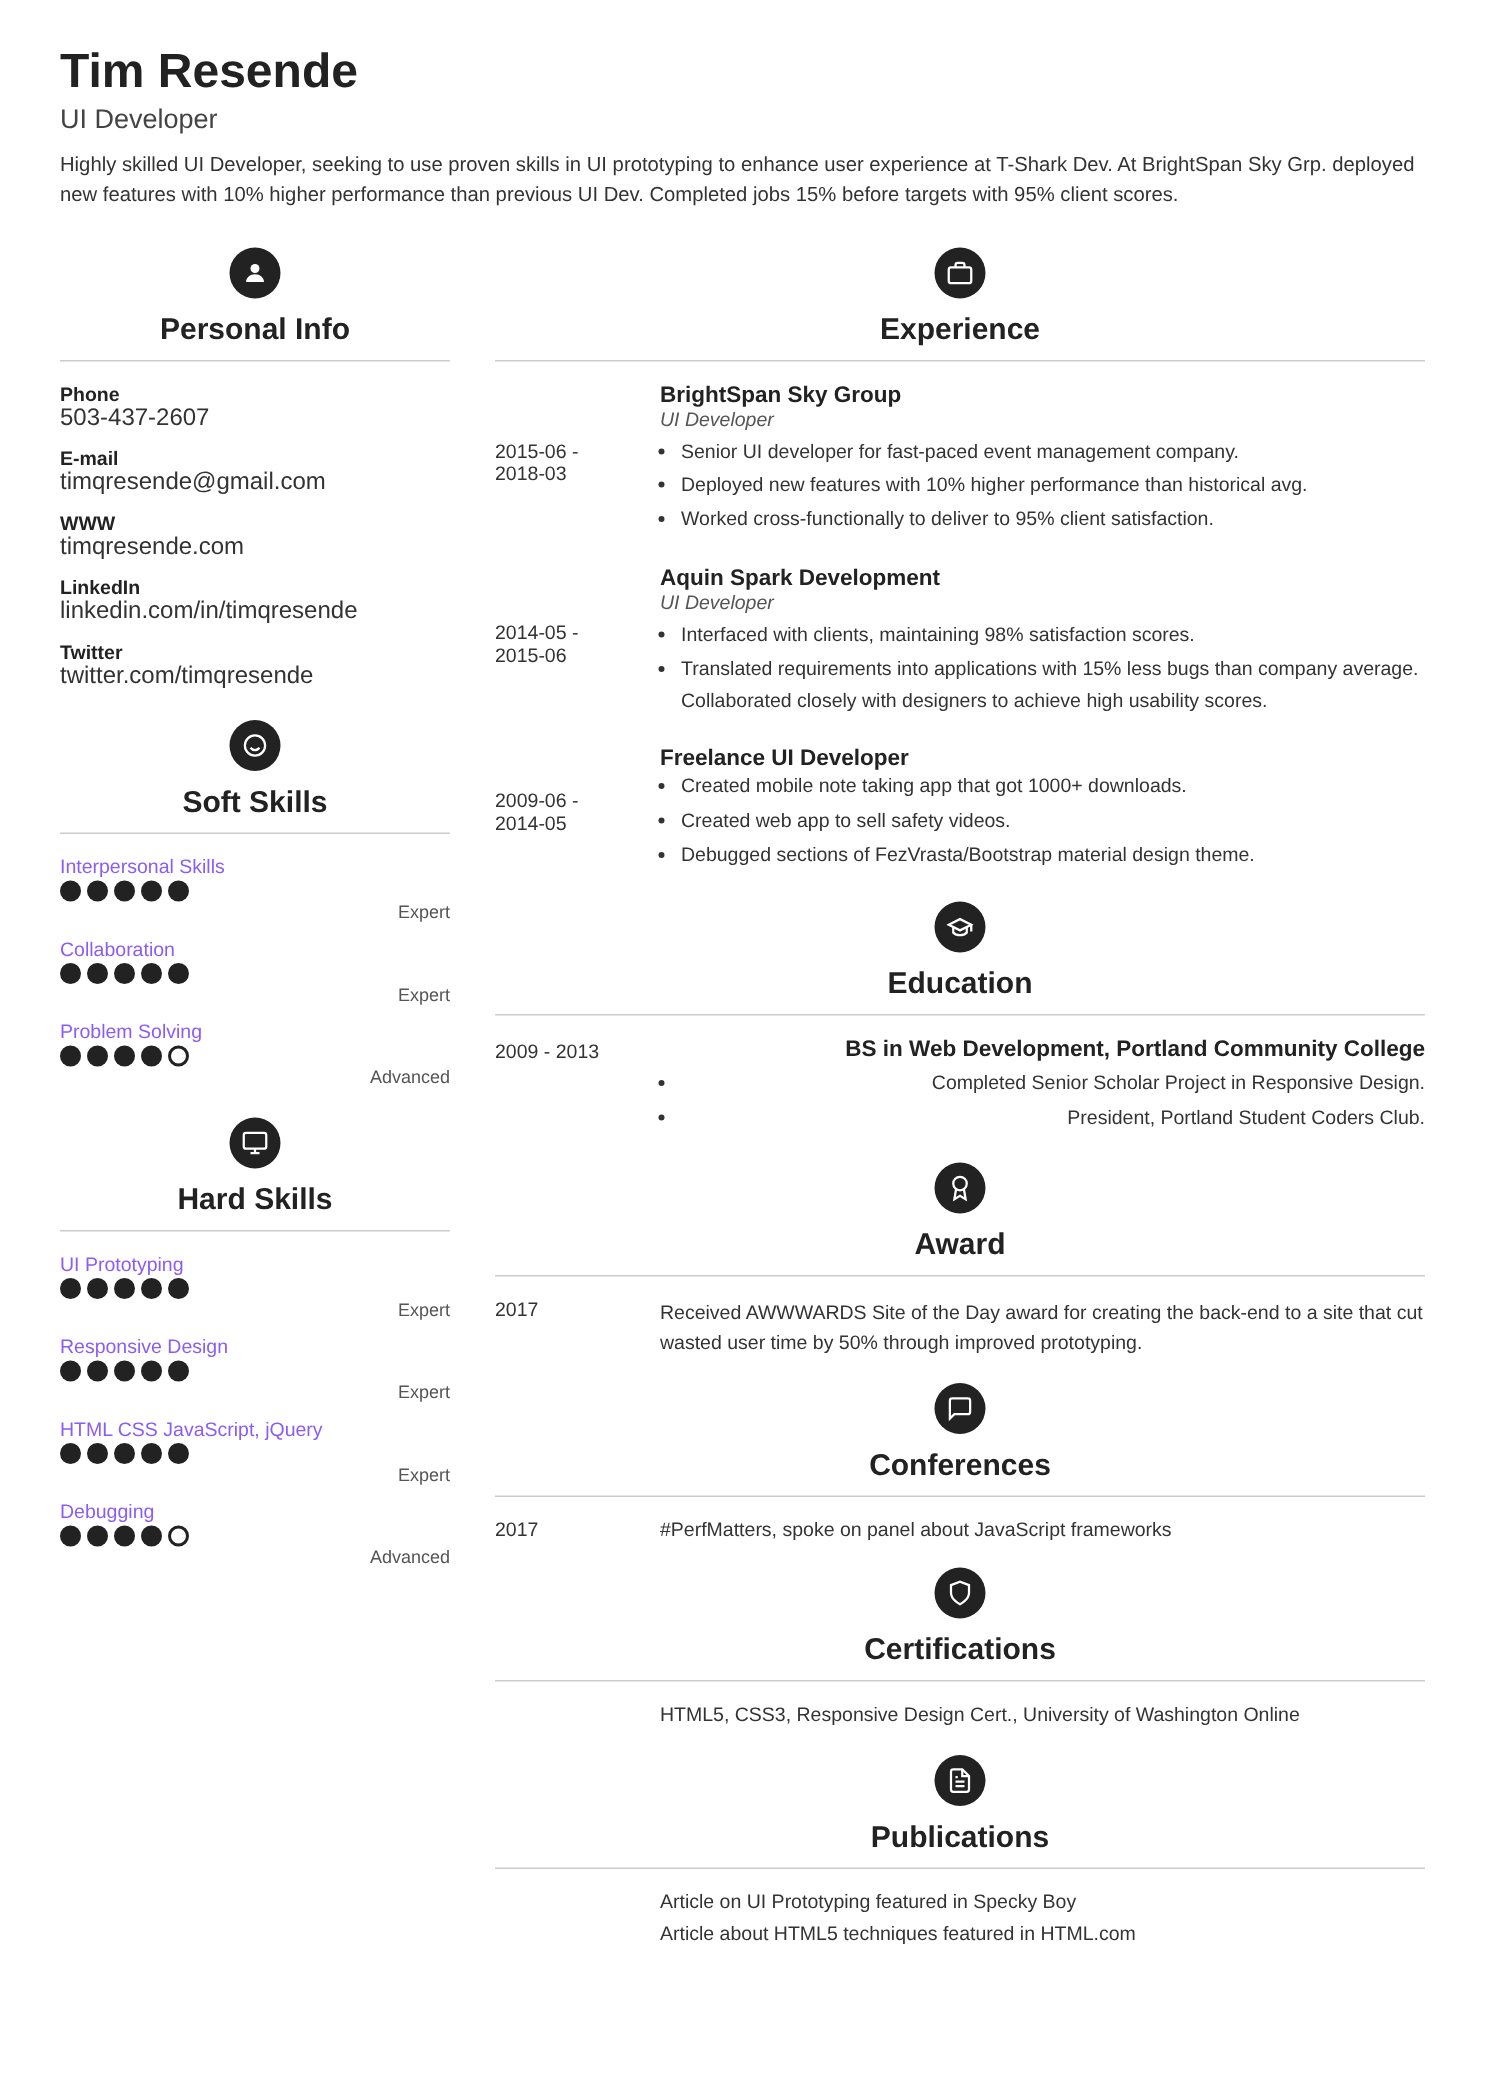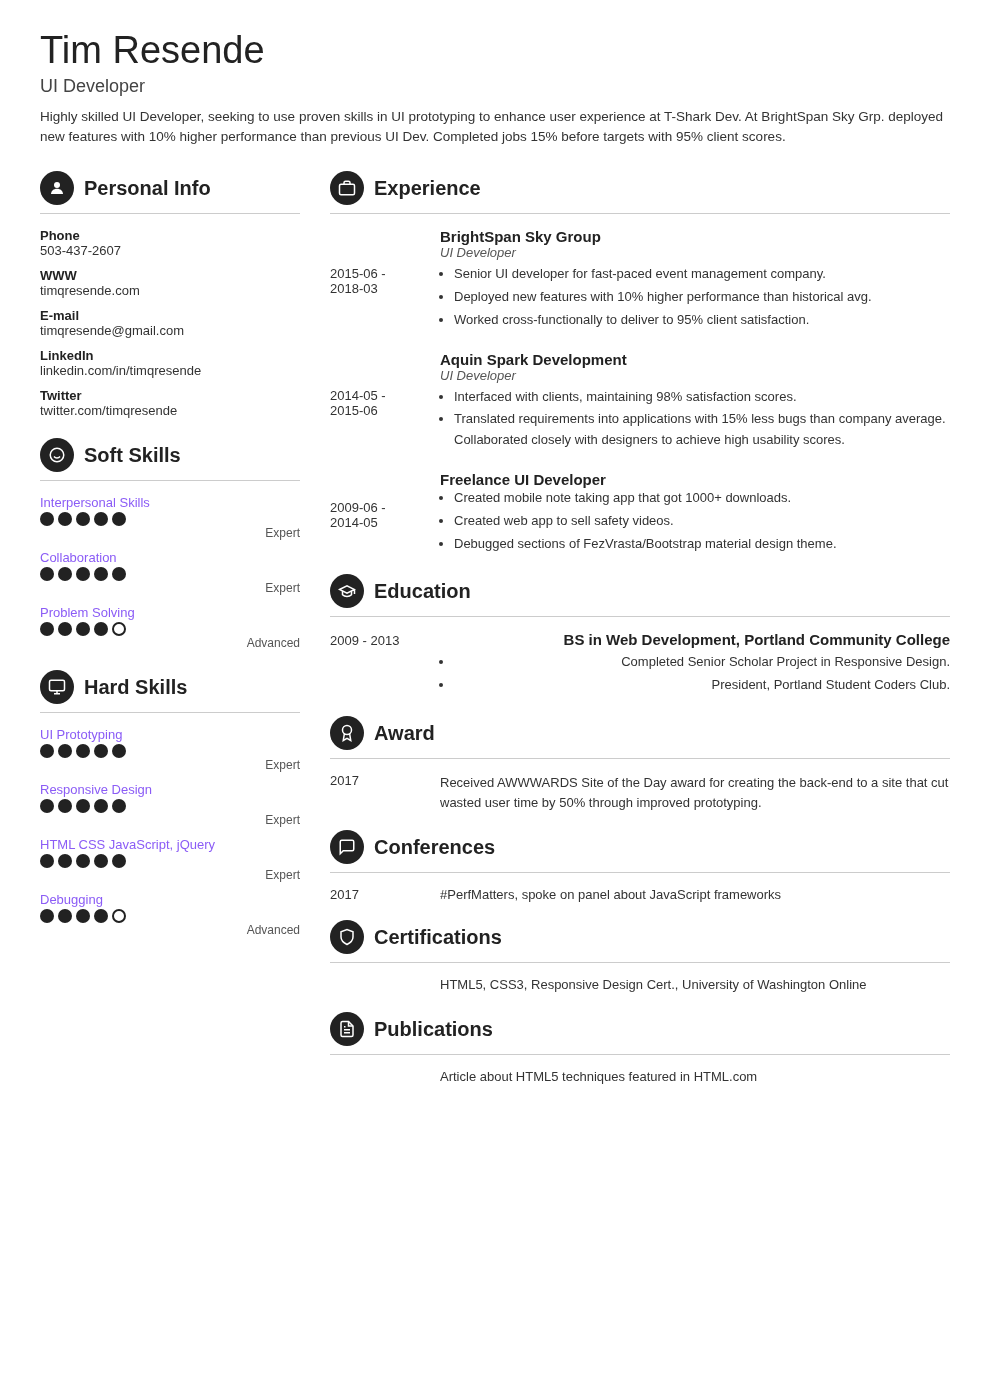--- a/index.html
+++ b/index.html
@@ -6,22 +6,22 @@
     body {
       font-family: Arial, sans-serif;
       background: #fff;
       color: #222;
       font-size: 14px;
       padding: 30px 40px;
       width: 990px;
       min-height: 1400px;
     }
     .header-name {
-      font-size: 38px;
-      font-weight: normal;
+      font-size: 32px;
+      font-weight: bold;
       line-height: 1.1;
       margin-bottom: 4px;
     }
     .header-title {
       font-size: 18px;
       color: #444;
       margin-bottom: 10px;
     }
     .header-summary {
       font-size: 13.5px;
@@ -40,20 +40,21 @@
     }
     .right-col {
       flex: 1;
     }
     .section-header {
       display: flex;
       align-items: center;
       gap: 10px;
       margin-bottom: 8px;
       margin-top: 4px;
+      flex-direction: column;
     }
     .section-icon {
       width: 34px;
       height: 34px;
       background: #222;
       border-radius: 50%;
       display: flex;
       align-items: center;
       justify-content: center;
       color: #fff;
@@ -74,21 +75,21 @@
       margin-bottom: 20px;
     }
     .personal-info-item {
       margin-bottom: 10px;
     }
     .personal-info-label {
       font-weight: bold;
       font-size: 13px;
     }
     .personal-info-value {
-      font-size: 13px;
+      font-size: 16px;
       color: #333;
     }
     
     .skill-row {
       margin-bottom: 10px;
     }
     .skill-name {
       font-size: 13px;
       color: #8b5cf6;
       margin-bottom: 2px;
@@ -247,26 +248,26 @@
         </div>
         <div class="section-title">Personal Info</div>
       </div>
       <hr class="section-divider">
       <div>
         <div class="personal-info-item">
           <div class="personal-info-label">Phone</div>
           <div class="personal-info-value">503-437-2607</div>
         </div>
         <div class="personal-info-item">
+          <div class="personal-info-label">E-mail</div>
+          <div class="personal-info-value">timqresende@gmail.com</div>
+        </div>
+        <div class="personal-info-item">
           <div class="personal-info-label">WWW</div>
           <div class="personal-info-value">timqresende.com</div>
-        </div>
-        <div class="personal-info-item">
-          <div class="personal-info-label">E-mail</div>
-          <div class="personal-info-value">timqresende@gmail.com</div>
         </div>
         <div class="personal-info-item">
           <div class="personal-info-label">LinkedIn</div>
           <div class="personal-info-value">linkedin.com/in/timqresende</div>
         </div>
         <div class="personal-info-item">
           <div class="personal-info-label">Twitter</div>
           <div class="personal-info-value">twitter.com/timqresende</div>
         </div>
       </div>
@@ -518,17 +519,18 @@
             <path d="M14 2H6a2 2 0 0 0-2 2v16a2 2 0 0 0 2 2h12a2 2 0 0 0 2-2V8z"></path>
             <polyline points="14 2 14 8 20 8"></polyline>
             <line x1="16" y1="13" x2="8" y2="13"></line>
             <line x1="16" y1="17" x2="8" y2="17"></line>
             <polyline points="10 9 9 9 8 9"></polyline>
           </svg>
         </div>
         <div class="section-title">Publications</div>
       </div>
       <hr class="section-divider">
+      <div class="pub-text">Article on UI Prototyping featured in Specky Boy</div>
       <div class="pub-text">Article about HTML5 techniques featured in HTML.com</div>
     </div>
 
   </div>
 </div>
 
 </body></html>

